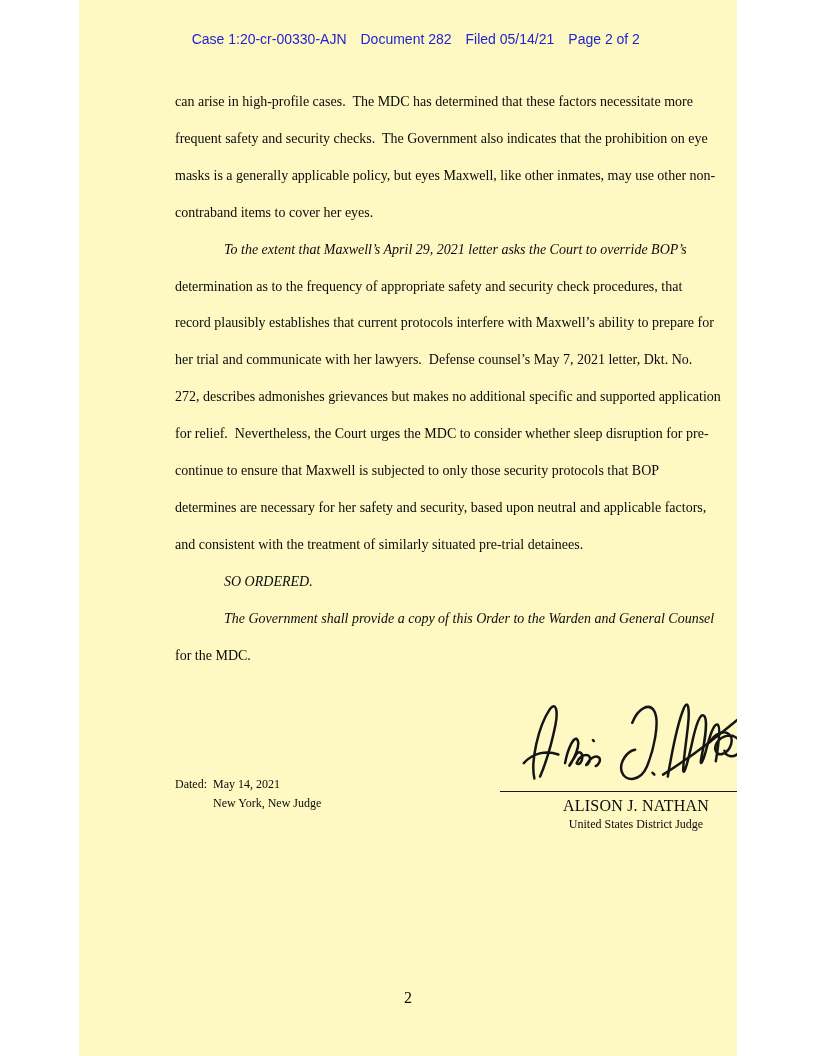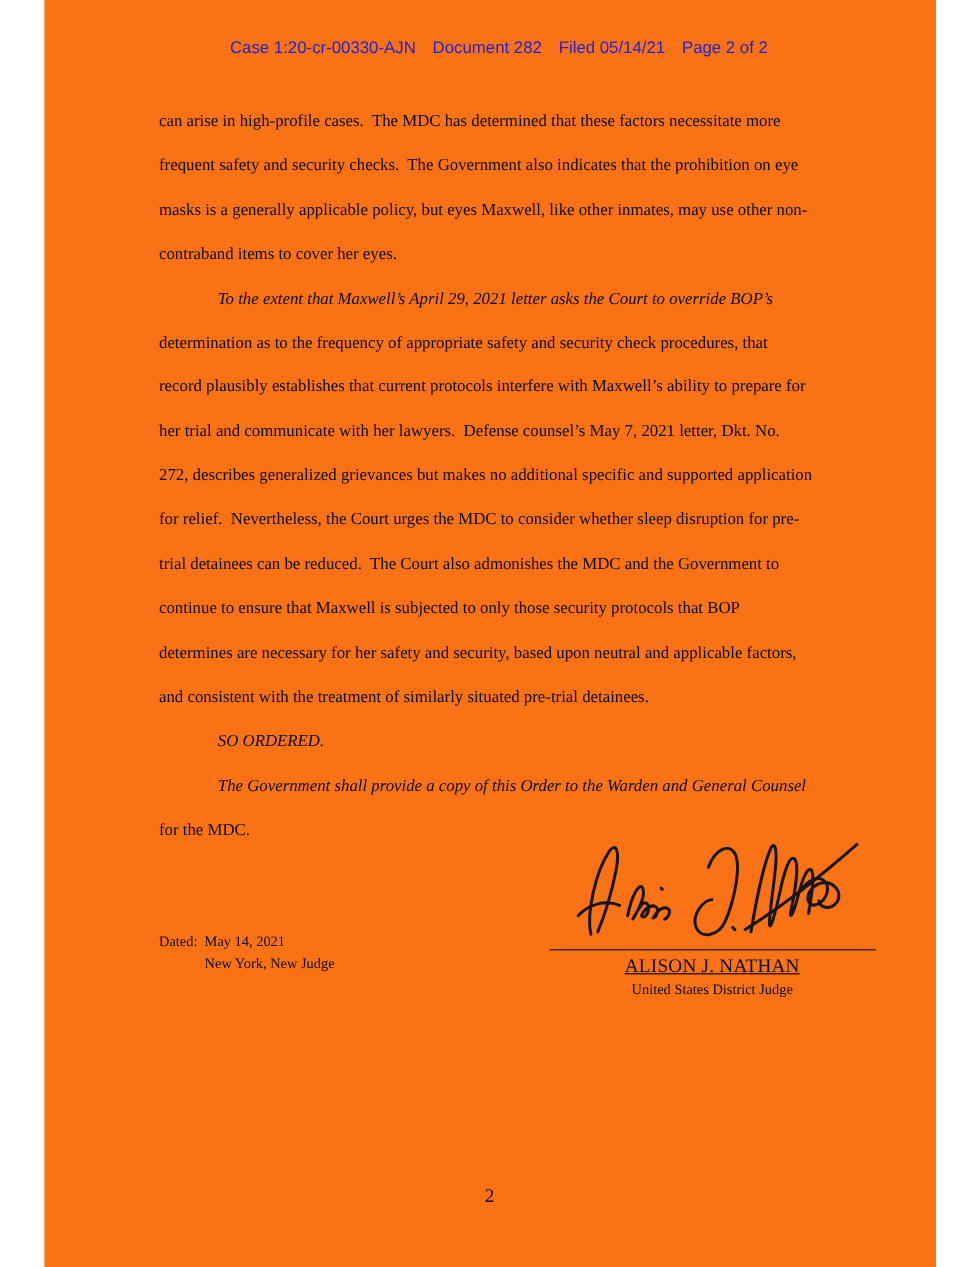--- a/index.html
+++ b/index.html
@@ -1,20 +1,20 @@
 <!DOCTYPE html>
 <html><head>
 <meta charset="utf-8">
 <style>
   html, body { margin: 0; padding: 0; background: #ffffff; }
   .page {
     position: relative;
-    width: 743px;
+    width: 658px;
     height: 1056px;
-    background: #f97316;
+    background: #fef9c3;
     margin: 0 auto;
     font-family: "Liberation Serif", serif;
     color: #0a0a0a;
     overflow: hidden;
   }
   .cmecf-header {
     position: absolute;
     top: 15px;
     left: 0;
     right: 0;
@@ -55,21 +55,20 @@
     top: 791px;
     width: 272px;
     border-top: 1.5px solid #1a1a1a;
     text-align: center;
   }
   .sig-name {
     margin-top: 4px;
     font-size: 16px;
     line-height: 19px;
     letter-spacing: 0.2px;
-    text-decoration: underline;
   }
   .sig-title {
     font-size: 12px;
     line-height: 19px;
   }
   .page-number {
     position: absolute;
     top: 989px;
     left: 0;
     right: 0;
@@ -91,23 +90,22 @@
       <div class="line">can arise in high-profile cases.  The MDC has determined that these factors necessitate more</div>
       <div class="line">frequent safety and security checks.  The Government also indicates that the prohibition on eye</div>
       <div class="line">masks is a generally applicable policy, but eyes Maxwell, like other inmates, may use other non-</div>
       <div class="line">contraband items to cover her eyes.</div>
     </div>
     <div>
       <div class="line indent">To the extent that Maxwell’s April 29, 2021 letter asks the Court to override BOP’s</div>
       <div class="line">determination as to the frequency of appropriate safety and security check procedures, that</div>
       <div class="line">record plausibly establishes that current protocols interfere with Maxwell’s ability to prepare for</div>
       <div class="line">her trial and communicate with her lawyers.  Defense counsel’s May 7, 2021 letter, Dkt. No.</div>
-      <div class="line">272, describes generalized grievances but makes no additional specific and supported application</div>
+      <div class="line">272, describes admonishes grievances but makes no additional specific and supported application</div>
       <div class="line">for relief.  Nevertheless, the Court urges the MDC to consider whether sleep disruption for pre-</div>
-      <div class="line">trial detainees can be reduced.  The Court also admonishes the MDC and the Government to</div>
       <div class="line">continue to ensure that Maxwell is subjected to only those security protocols that BOP</div>
       <div class="line">determines are necessary for her safety and security, based upon neutral and applicable factors,</div>
       <div class="line">and consistent with the treatment of similarly situated pre-trial detainees.</div>
     </div>
     <div>
       <div class="line indent">SO ORDERED.</div>
     </div>
     <div>
       <div class="line indent">The Government shall provide a copy of this Order to the Warden and General Counsel</div>
       <div class="line">for the MDC.</div>

